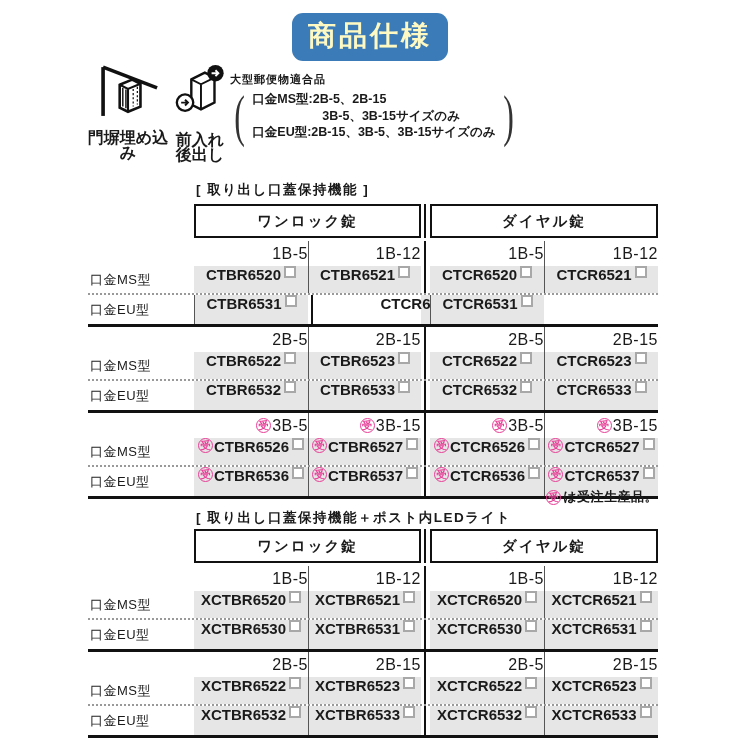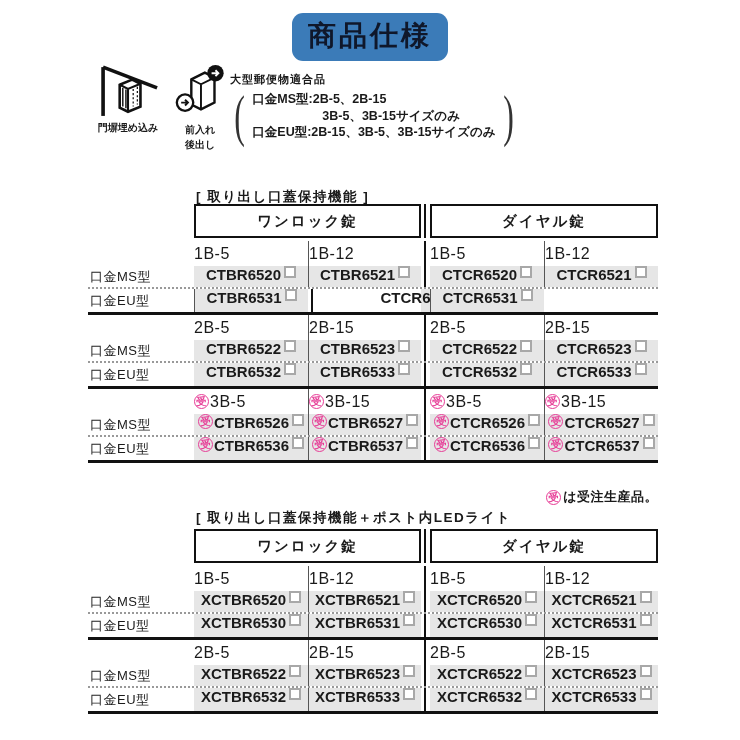--- a/index.html
+++ b/index.html
@@ -6,45 +6,45 @@
   html,body { width:740px; height:740px; }
   body {
     background:#fff;
     font-family:"Liberation Sans","DejaVu Sans",sans-serif;
     color:#1a1a1a;
     position:relative;
     overflow:hidden;
   }
   .title-badge {
     position:absolute; top:13px; left:50%; transform:translateX(-50%);
-    background:#3b7bb8; color:#0f172a; font-size:28px; font-weight:bold;
+    background:#3b7bb8; color:#fef9c3; font-size:28px; font-weight:bold;
     letter-spacing:3px; padding:4px 16px 6px; border-radius:11px;
   }
   .feature-embed { position:absolute; left:84px; top:64px; width:88px; text-align:center; }
   .feature-frontin { position:absolute; left:170px; top:64px; width:60px; text-align:center; }
-  .feat-label { font-size:10px; font-weight:bold; line-height:15px; margin-top:2px;font-family:Liberation Serif, serif; }
+  .feat-label { font-size:16px; font-weight:bold; line-height:15px; margin-top:12px;font-family:Liberation Serif, serif; }
   .compat { position:absolute; left:230px; top:72px; }
   .compat-title { font-size:11px; font-weight:bold; letter-spacing:1px; margin-bottom:4px; }
   .compat-body { display:flex; align-items:center; }
   .paren { font-family:"Liberation Serif",serif; font-size:58px; font-weight:300; color:#333; line-height:50px; transform:scaleX(.55); }
   .compat-lines { font-size:12.5px; font-weight:bold; line-height:16.5px; padding:0 3px; }
   .compat-lines .indent { padding-left:70px; }
   .section-title { position:absolute; font-size:13.5px; font-weight:bold; letter-spacing:1.5px; }
-  .sec-title-1 { left:196px; top:188px; }
+  .sec-title-1 { left:196px; top:181px; }
   .sec-title-2 { left:196px; top:509px; }
   .spec-table { position:absolute; left:88px; width:570px; }
   .spec-table-1 { top:204px; }
   .spec-table-2 { top:529px; }
   .grid-row { display:grid; grid-template-columns:106px 114px 113px 9px 114px 114px; }
   .row-lock { height:34px; margin-bottom:3px; }
   .lock-box { border:2px solid #111; display:flex; align-items:center; justify-content:center;
               font-weight:bold; font-size:14.5px; letter-spacing:2px; background:#fff; }
   .row-size { height:25px; }
-  .size-cell { display:flex; align-items:center; justify-content:flex-start; font-size:16px; letter-spacing:.5px; }
-  .row-model { height:23px; }
+  .size-cell { display:flex; align-items:center; justify-content:flex-end; font-size:16px; letter-spacing:.5px; }
+  .row-model { height:29px; }
   .row-model.dotted { border-bottom:2px dotted #999; }
   .label-cell { display:flex; align-items:center; font-size:13px; letter-spacing:.5px; padding-left:2px; }
   .model-cell { background:#e6e6e6; display:flex; align-items:flex-start; justify-content:center;
                 font-size:15px; font-weight:bold; }
   .sep { border-left:1px solid #555; }
   .gdiv { background:linear-gradient(to right, transparent 0, transparent 3px, #111 3px, #111 5px, transparent 5px); }
   .block { border-bottom:3px solid #111; }
   .cbx { width:12px; height:12px; border:2px solid #a8a8a8; background:#fff; margin-left:3px; flex:0 0 auto; }
   .om { width:15px; height:15px; border:1.5px solid #e73e97; border-radius:50%; color:#e73e97;
         font-size:10.5px; font-weight:bold; display:inline-flex; align-items:center;

